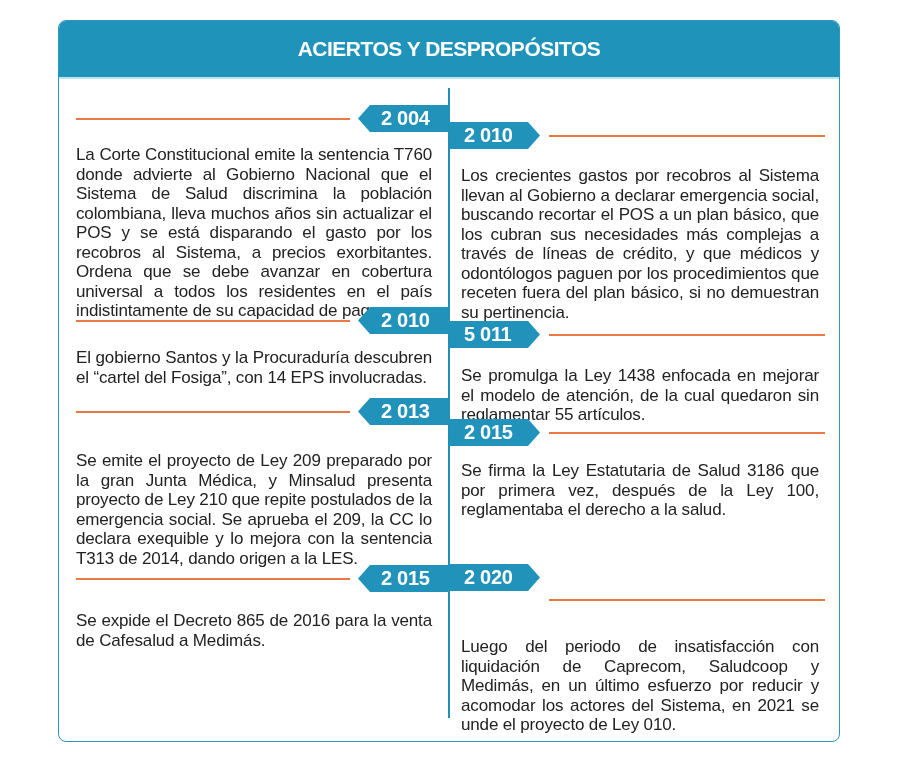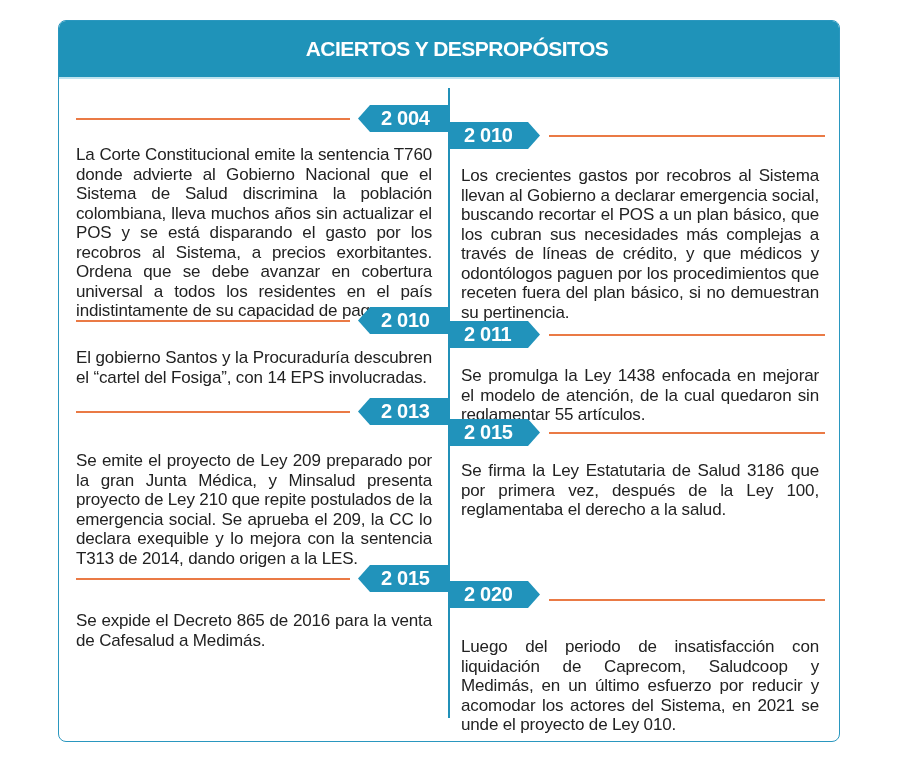--- a/index.html
+++ b/index.html
@@ -2,21 +2,21 @@
 <html><head>
 <meta charset="utf-8">
 <style>
   html, body { margin: 0; padding: 0; background: #ffffff; }
   body { width: 900px; height: 765px; position: relative; overflow: hidden;
          font-family: "Liberation Sans", sans-serif; }
   .card { position: absolute; left: 58px; top: 20px; width: 782px; height: 722px;
           border: 1px solid #2a97bf; border-radius: 8px; box-sizing: border-box; overflow: hidden; }
   .header { position: absolute; left: 0; top: 0; width: 100%; height: 56px; background: #1f93b9;
             color: #ffffff; font-weight: bold; font-size: 21px; letter-spacing: -0.5px;
-            display: flex; align-items: center; justify-content: center; padding-left: 8px; }
+            display: flex; align-items: center; justify-content: center; }
   .header-rule { position: absolute; left: 0; top: 56px; width: 100%; height: 2px; background: #bfe3ef; }
   .axis { position: absolute; left: 389px; top: 67px; width: 2px; height: 630px; background: #2190b8; }
 
   .tag { position: absolute; height: 27px; background: #2193bb; color: #fff; font-weight: bold;
          font-size: 20px; line-height: 27px; box-sizing: border-box; letter-spacing: -0.3px; }
   .tag.left { width: 92px; clip-path: polygon(12px 0, 100% 0, 100% 100%, 12px 100%, 0 50%);
               padding-left: 23px; }
   .tag.right { width: 90px; clip-path: polygon(0 0, calc(100% - 12px) 0, 100% 50%, calc(100% - 12px) 100%, 0 100%);
                padding-left: 14px; }
   .hline { position: absolute; height: 1.5px; background: #ea7a45; }
@@ -56,27 +56,27 @@
     <div class="tag left" style="left:299px; top:544px">2 015</div>
     <div class="txt left" style="top:590px">Se expide el Decreto 865 de 2016 para la venta de Cafesalud a Medimás.</div>
   </div>
 
   <div>
     <div class="tag right" style="left:391px; top:101px">2 010</div>
     <div class="hline right" style="top:114px"></div>
     <div class="txt right" style="top:145px">Los crecientes gastos por recobros al Sistema llevan al Gobierno a declarar emergencia social, buscando recortar el POS a un plan básico, que los cubran sus necesidades más complejas a través de líneas de crédito, y que médicos y odontólogos paguen por los procedimientos que receten fuera del plan básico, si no demuestran su pertinencia.</div>
   </div>
   <div>
-    <div class="tag right" style="left:391px; top:300px">2 011</div>
+    <div class="tag right" style="left:391px; top:300px">5 011</div>
     <div class="hline right" style="top:313px"></div>
     <div class="txt right" style="top:345px">Se promulga la Ley 1438 enfocada en mejorar el modelo de atención, de la cual quedaron sin reglamentar 55 artículos.</div>
   </div>
   <div>
     <div class="tag right" style="left:391px; top:398px">2 015</div>
     <div class="hline right" style="top:411px"></div>
     <div class="txt right" style="top:440px">Se firma la Ley Estatutaria de Salud 3186 que por primera vez, después de la Ley 100, reglamentaba el derecho a la salud.</div>
   </div>
   <div>
-    <div class="tag right" style="left:391px; top:560px">2 020</div>
+    <div class="tag right" style="left:391px; top:543px">2 020</div>
     <div class="hline right" style="top:578px"></div>
     <div class="txt right" style="top:616px">Luego del periodo de insatisfacción con liquidación de Caprecom, Saludcoop y Medimás, en un último esfuerzo por reducir y acomodar los actores del Sistema, en 2021 se unde el proyecto de Ley 010.</div>
   </div>
 </div>
 
 </body></html>

